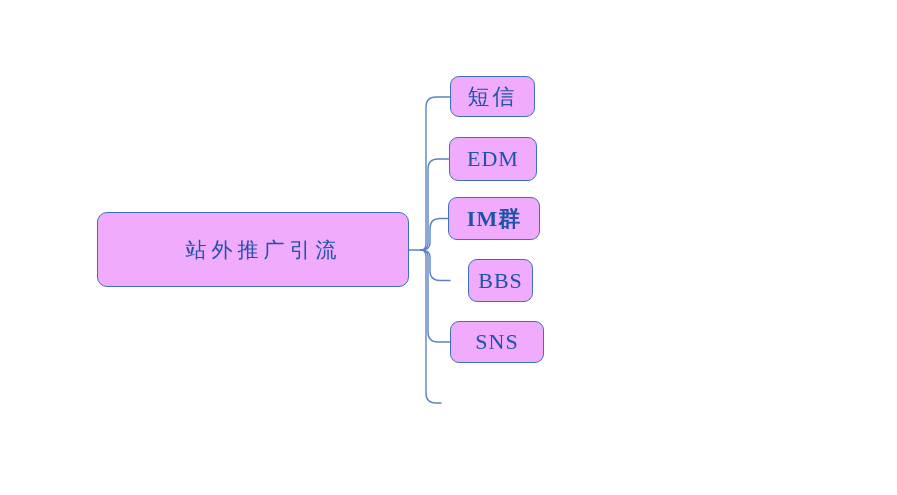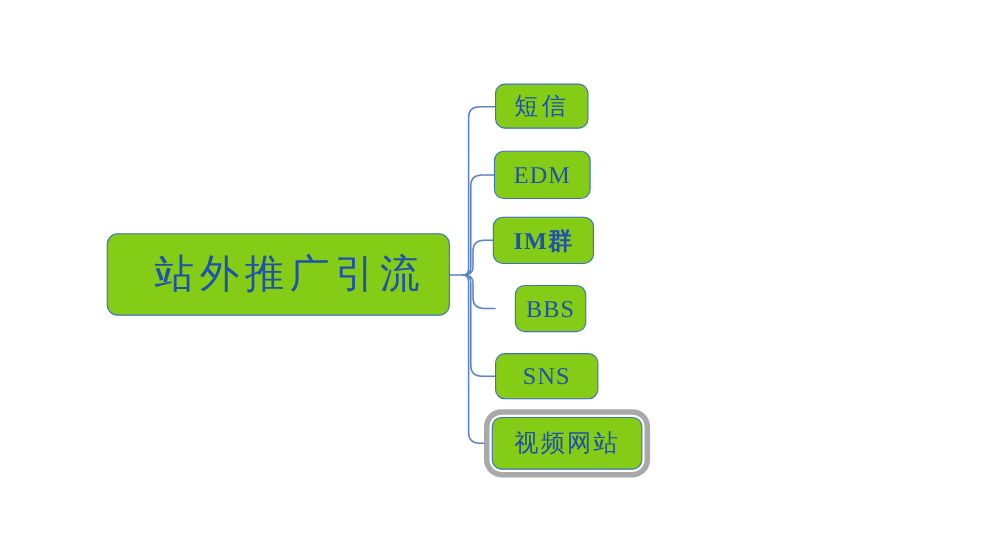--- a/index.html
+++ b/index.html
@@ -27,32 +27,32 @@
     fill: none;
     stroke: var(--connector, #5b84c6);
     stroke-width: 1.4;
     stroke-linecap: round;
   }
   .topic {
     position: absolute;
     box-sizing: border-box;
     border: 1.5px solid var(--node-border, #3e70c0);
     border-radius: 10px;
-    background: #84cc16;
+    background: #f0abfc;
     color: var(--node-text, #1e52ab);
     display: flex;
     align-items: center;
     justify-content: center;
     white-space: nowrap;
     cursor: default;
   }
   .topic.root {
     left: 97px;  top: 212px;
     width: 312px; height: 75px;
-    font-size: 36px;
+    font-size: 21px;
     letter-spacing: 5px;
     padding-left: 21px; 
   }
   .topic.child {
     font-size: 22px;
     letter-spacing: 1px;
     border-radius: 9px;
   }
   .topic.c0 { left: 450px; top: 76px;  width: 85px;  height: 41px; letter-spacing: 3px; }
   .topic.c1 { left: 449px; top: 137px; width: 88px;  height: 44px; justify-content: center; }
@@ -96,17 +96,14 @@
   </div>
 
   <div class="topic child c3">
     <span>BBS</span>
   </div>
 
   <div class="topic child c4">
     <span>SNS</span>
   </div>
 
-  <div class="topic child c5 selected">
-    <span>视频网站</span>
-  </div>
 
 </div>
 
 </body></html>

